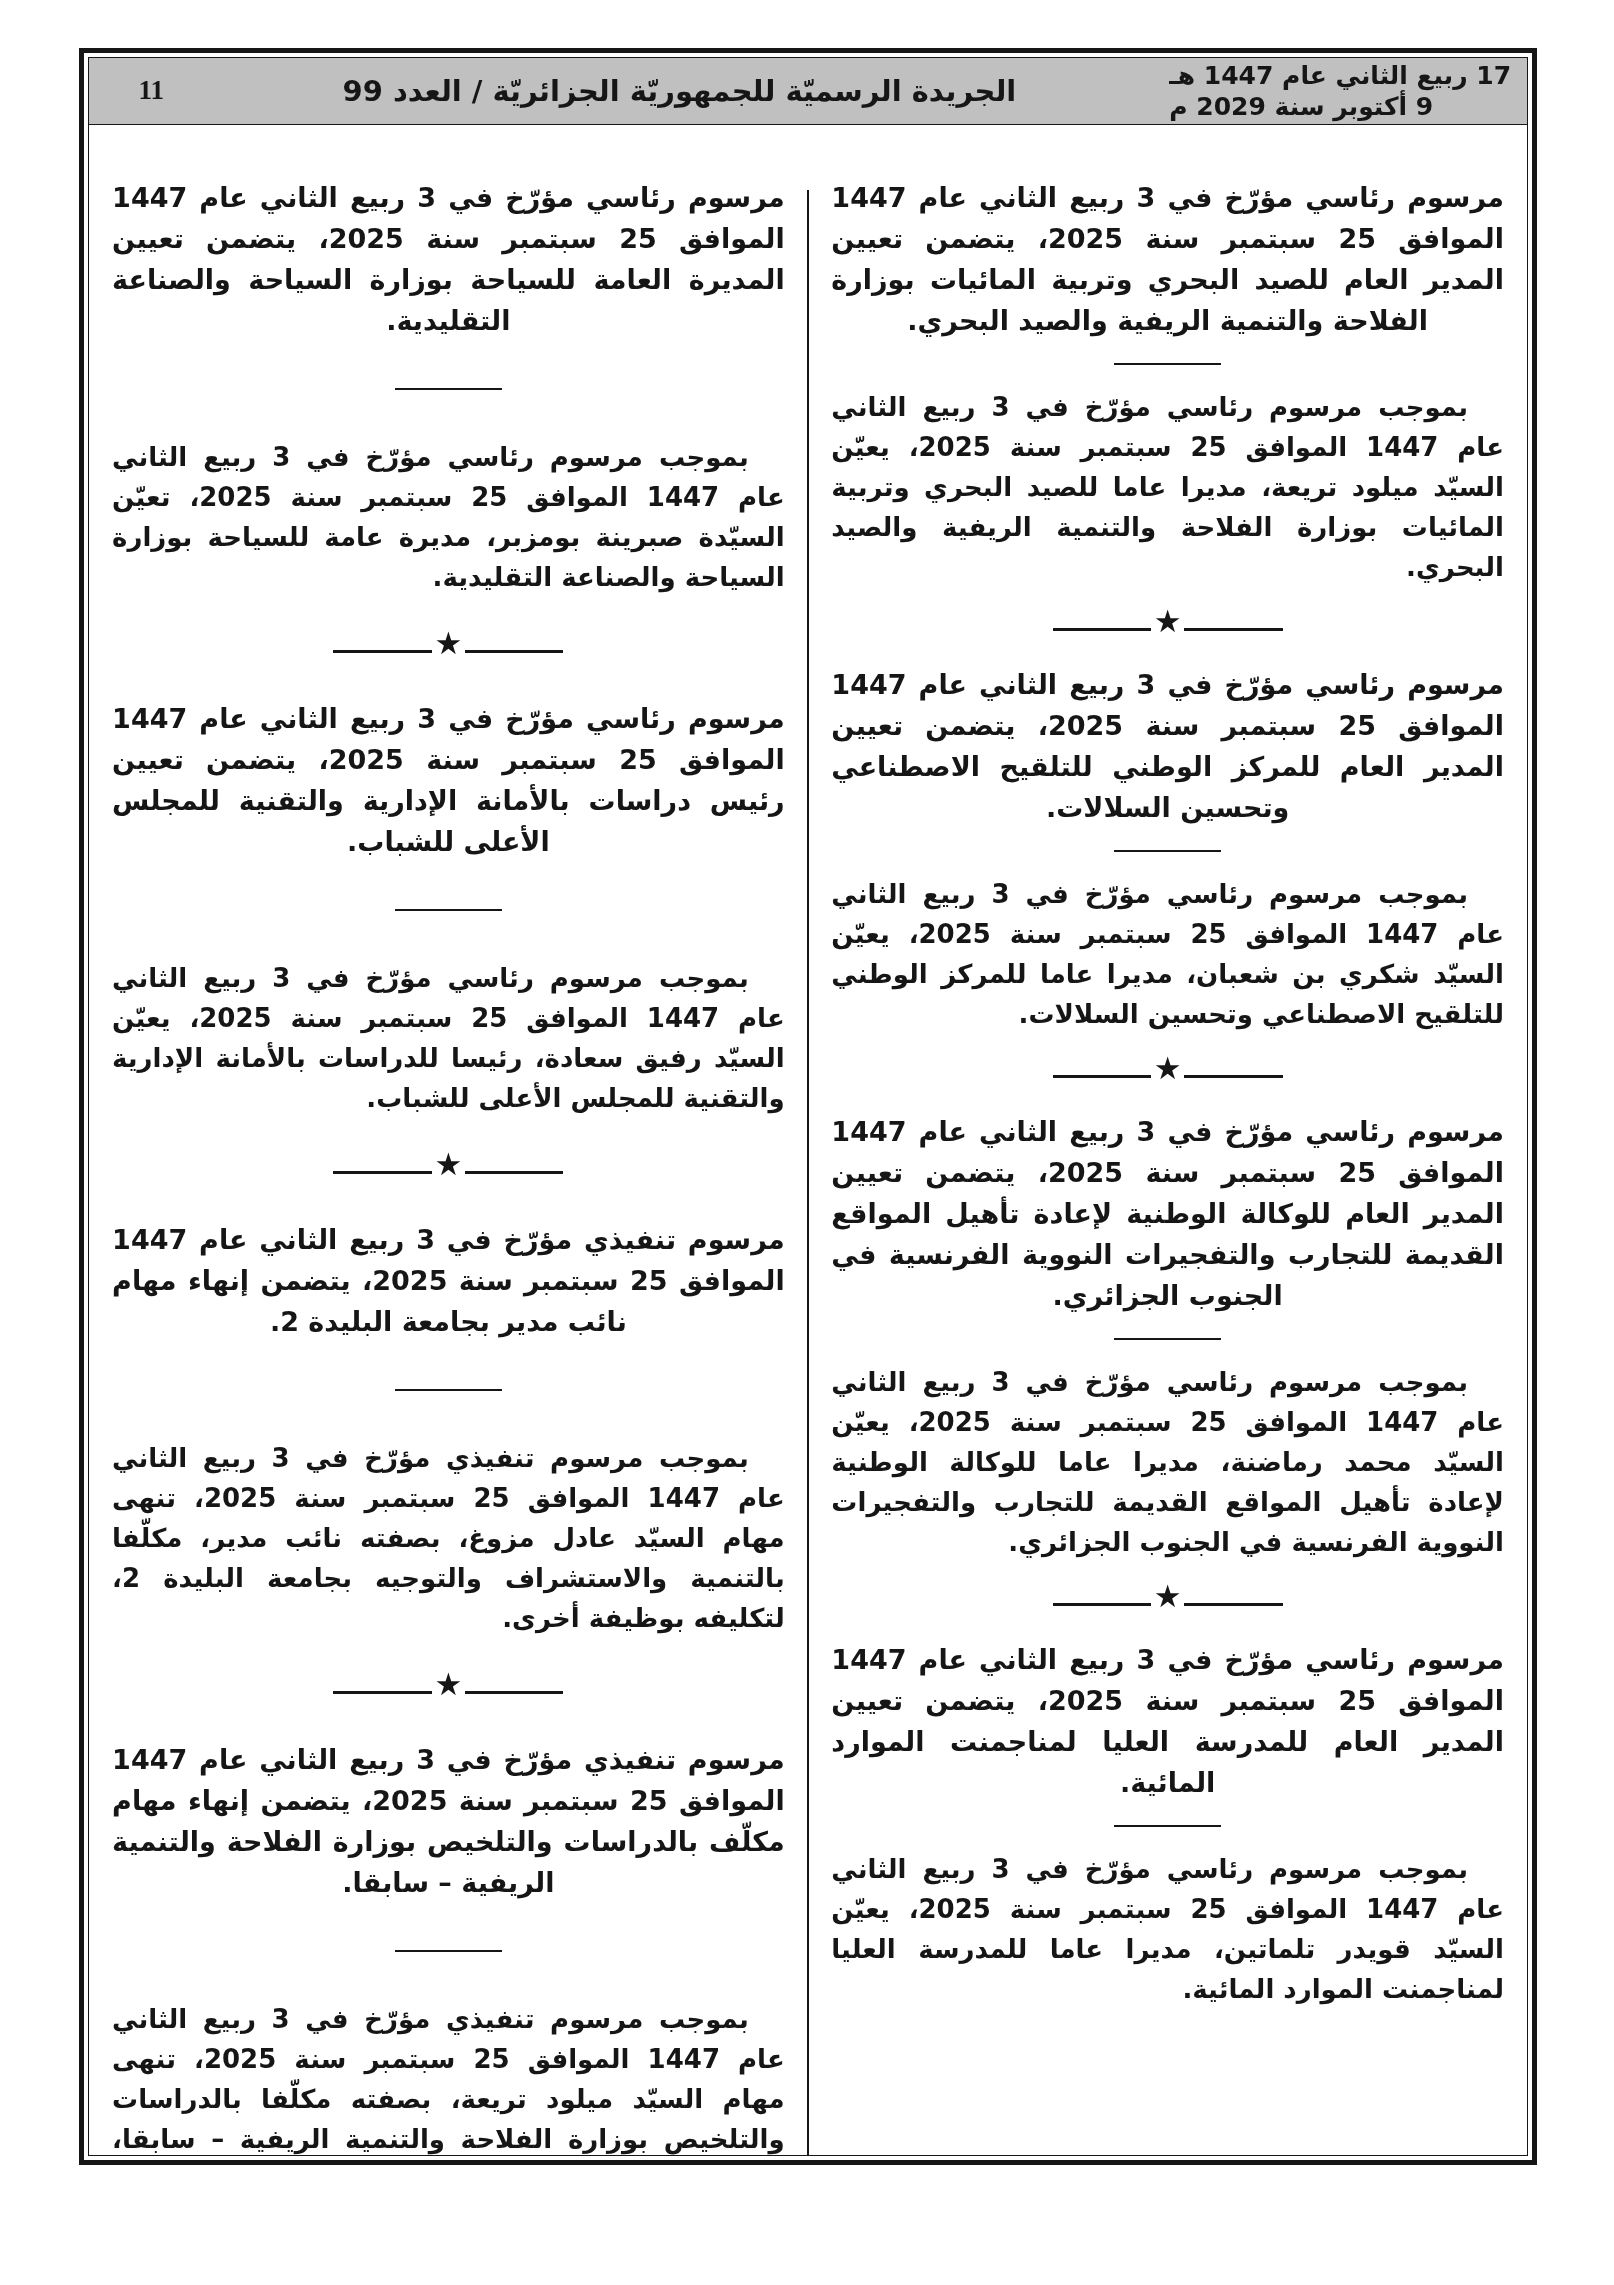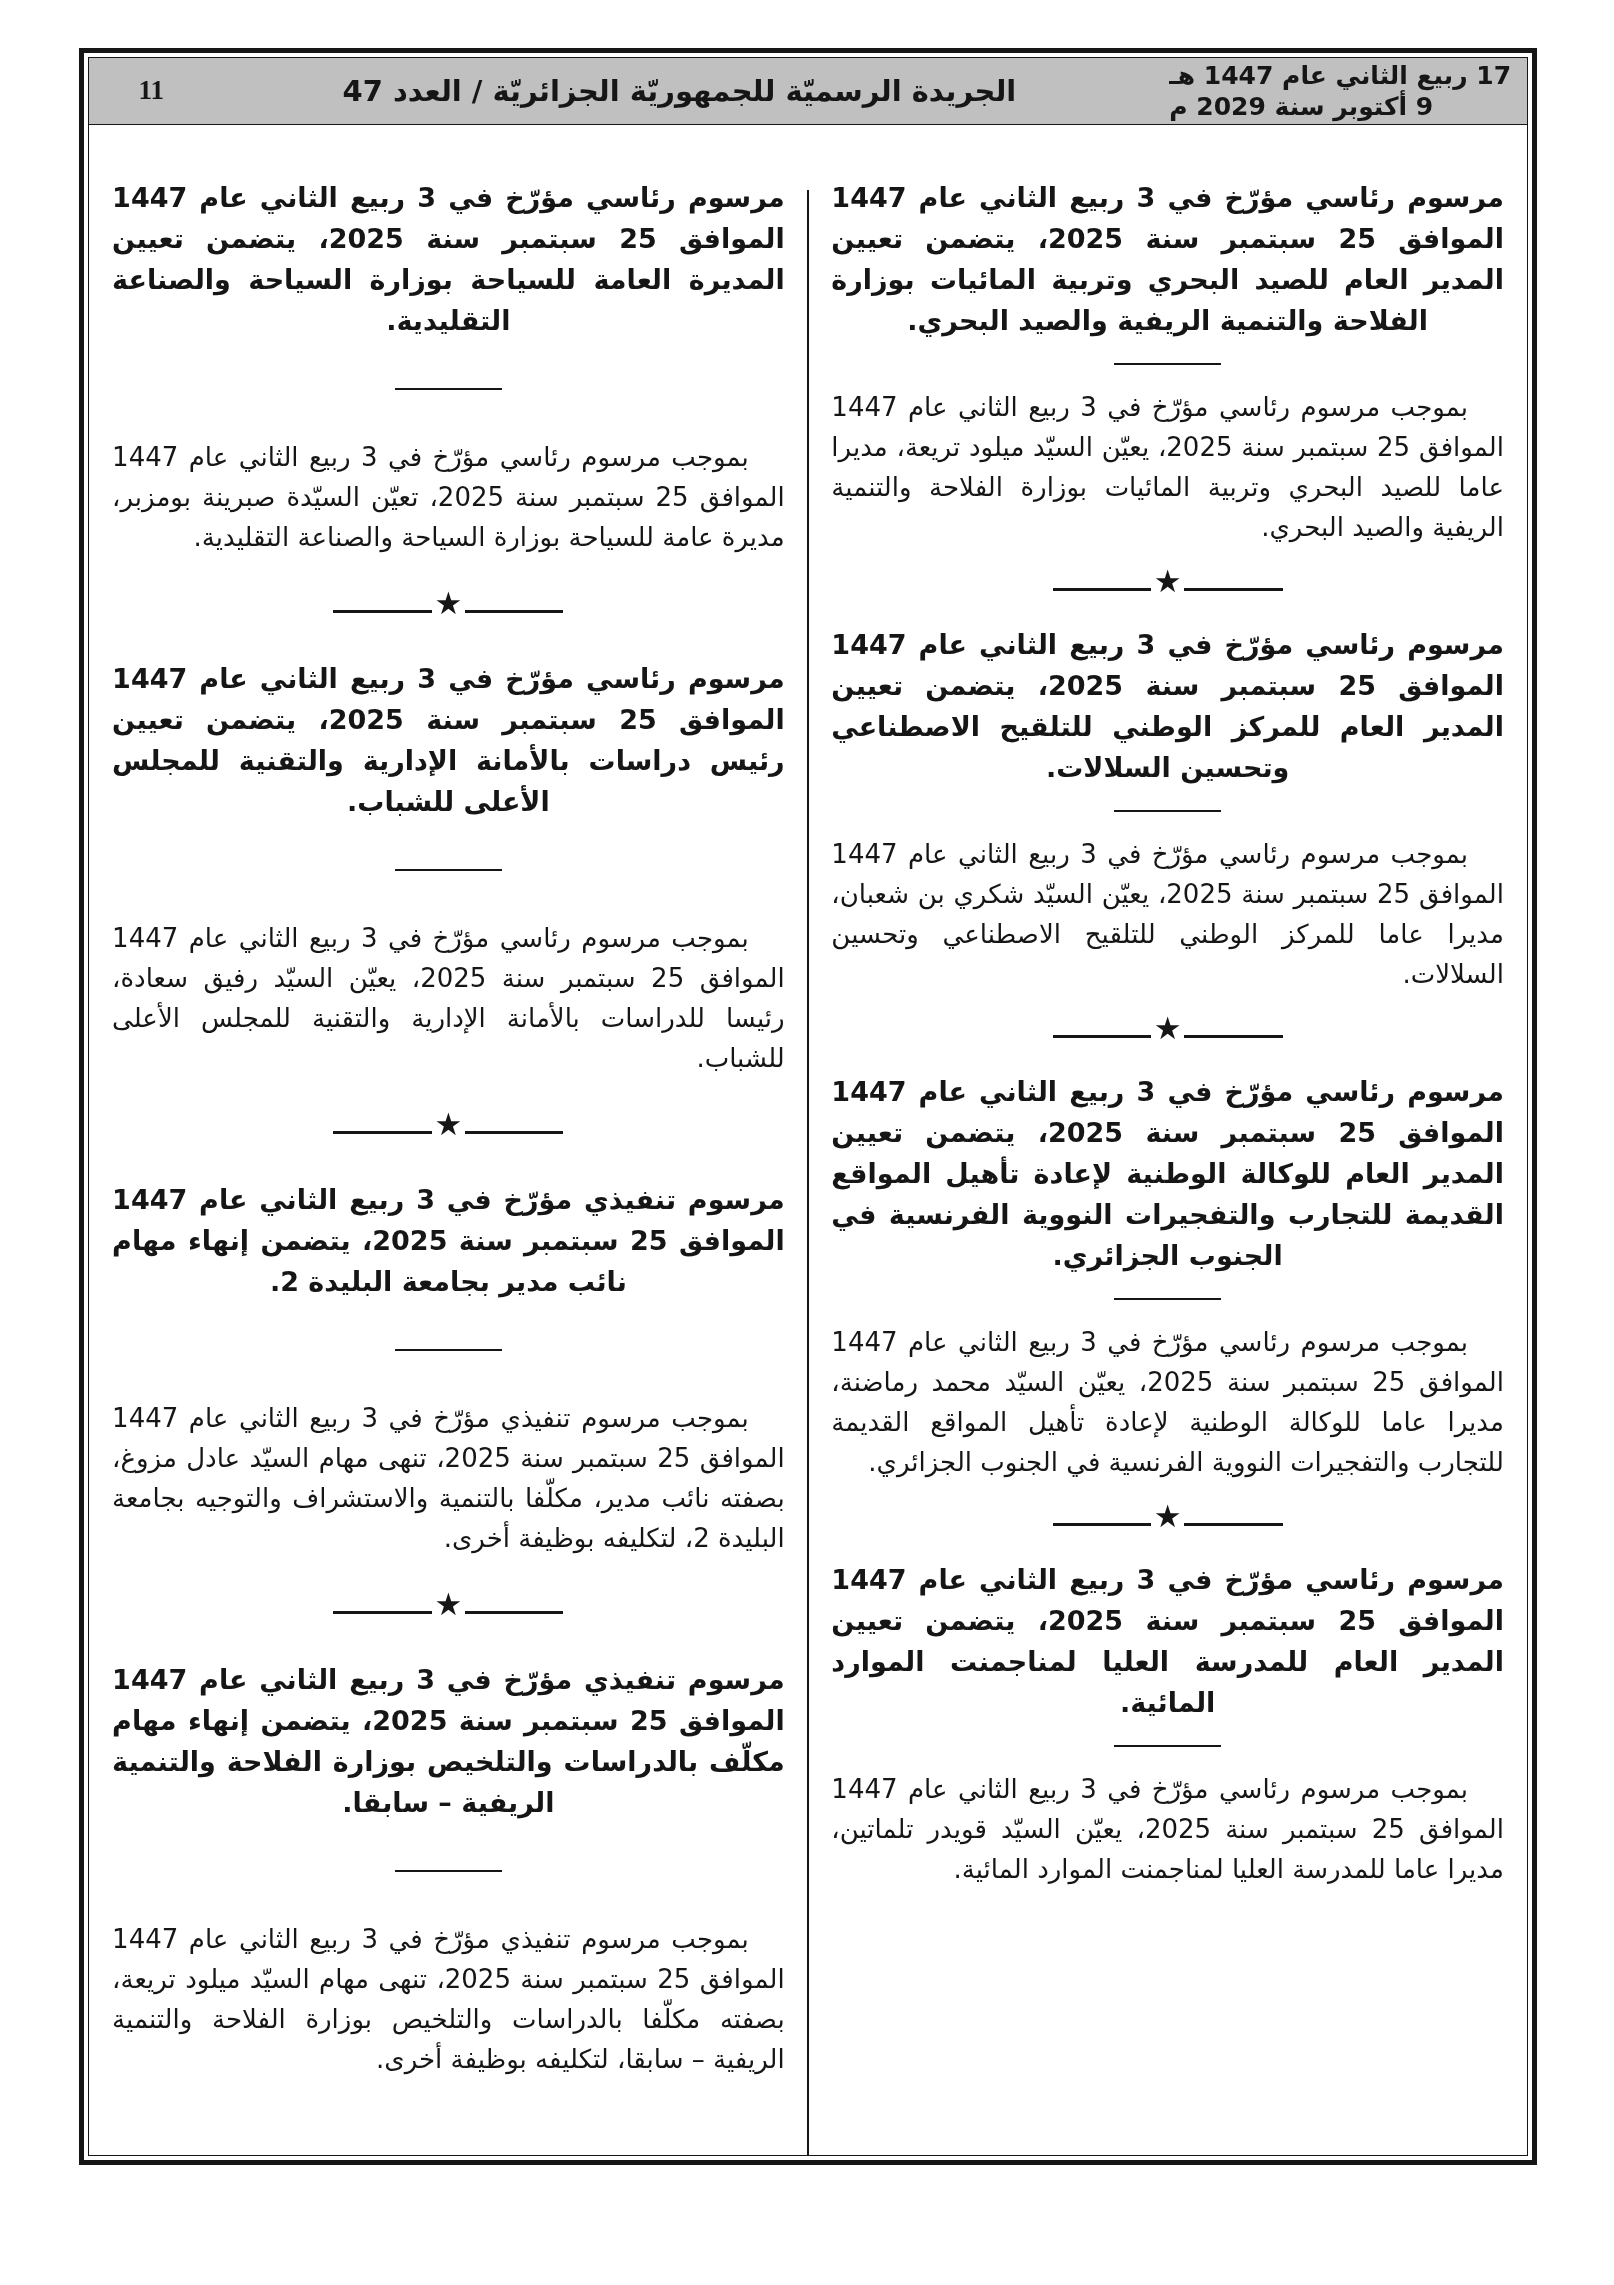--- a/index.html
+++ b/index.html
@@ -85,21 +85,21 @@
     margin: 0;
     font-size: 27px;
     font-weight: bold;
     line-height: 41px;
     text-align: justify;
     text-align-last: center;
   }
   .body {
     margin: 0;
     font-size: 26px;
-    font-weight: normal;
+    font-weight: bold;
     line-height: 40px;
     text-align: justify;
     text-indent: 36px;
   }
   .sep-line {
     width: 107px;
     height: 0;
     border-top: 2.7px solid #161616;
   }
   .col-right .sep-line { margin: 22px auto; }
@@ -131,21 +131,21 @@
 
 <div class="page">
   <div class="frame-outer">
     <div class="frame-inner">
 
       <div class="gazette-header">
         <div class="dates">
           <div>17 ربيع الثاني عام 1447 هـ</div>
           <div>9 أكتوبر سنة 2029 م</div>
         </div>
-        <div class="journal-title">الجريدة الرسميّة للجمهوريّة الجزائريّة / العدد 47</div>
+        <div class="journal-title">الجريدة الرسميّة للجمهوريّة الجزائريّة / العدد 99</div>
         <div class="page-number">11</div>
       </div>
 
       <div class="content">
 
         <div class="column col-right">
           <section>
             <h2 class="title">مرسوم رئاسي مؤرّخ في 3 ربيع الثاني عام 1447 الموافق 25 سبتمبر سنة 2025، يتضمن تعيين المدير العام للصيد البحري وتربية المائيات بوزارة الفلاحة والتنمية الريفية والصيد البحري.</h2>
             <div class="sep-line"></div>
             <p class="body">بموجب مرسوم رئاسي مؤرّخ في 3 ربيع الثاني عام 1447 الموافق 25 سبتمبر سنة 2025، يعيّن السيّد ميلود تريعة، مديرا عاما للصيد البحري وتربية المائيات بوزارة الفلاحة والتنمية الريفية والصيد البحري.</p>

